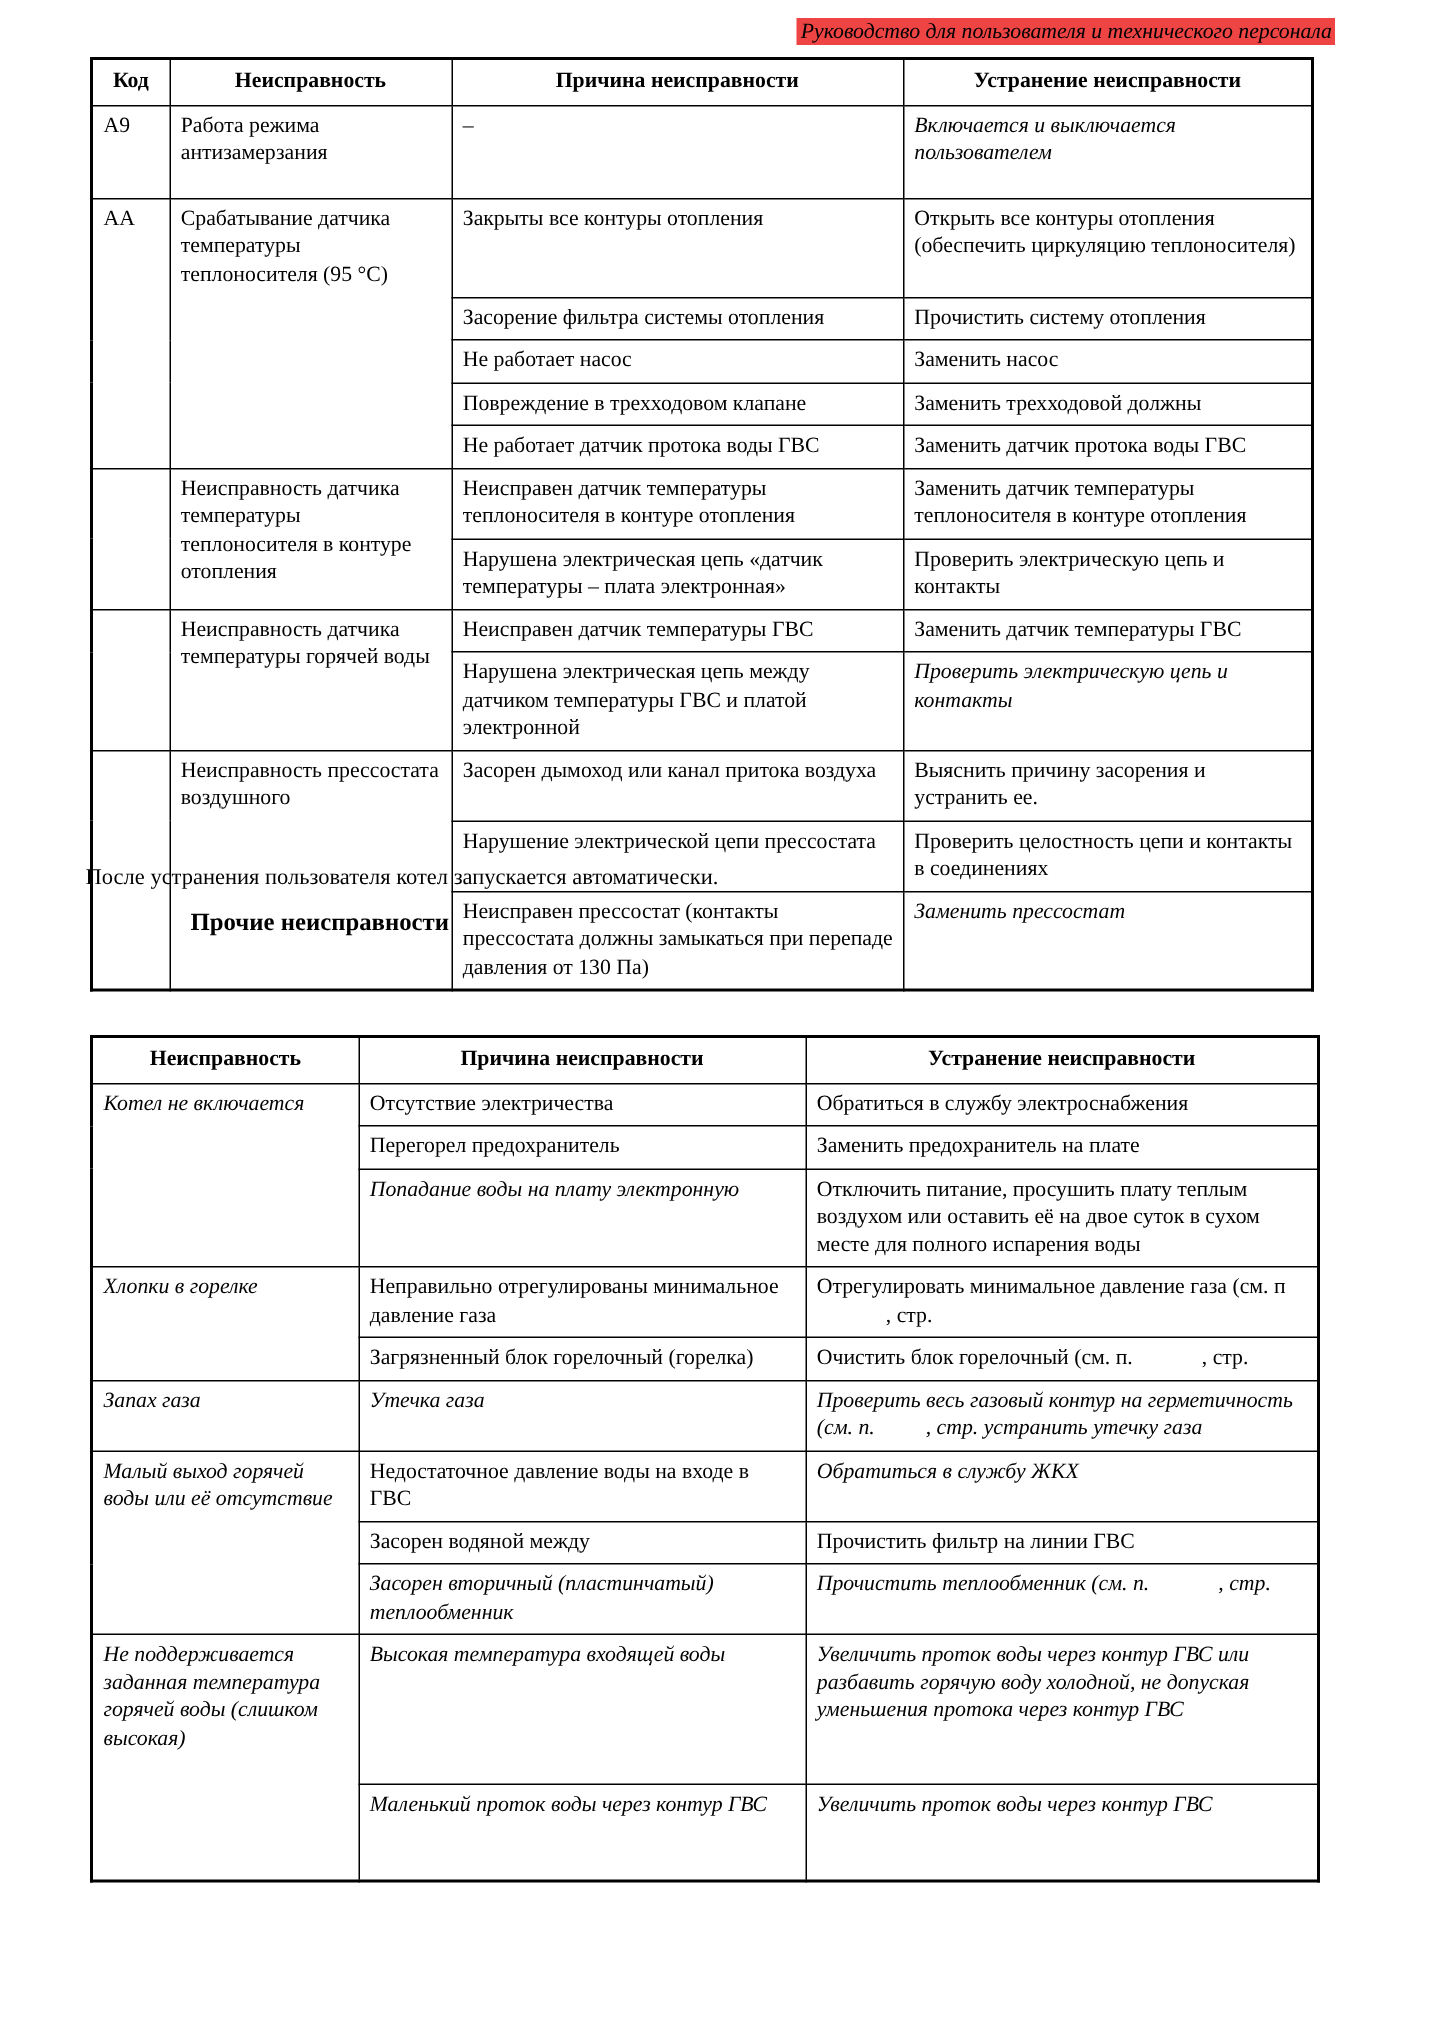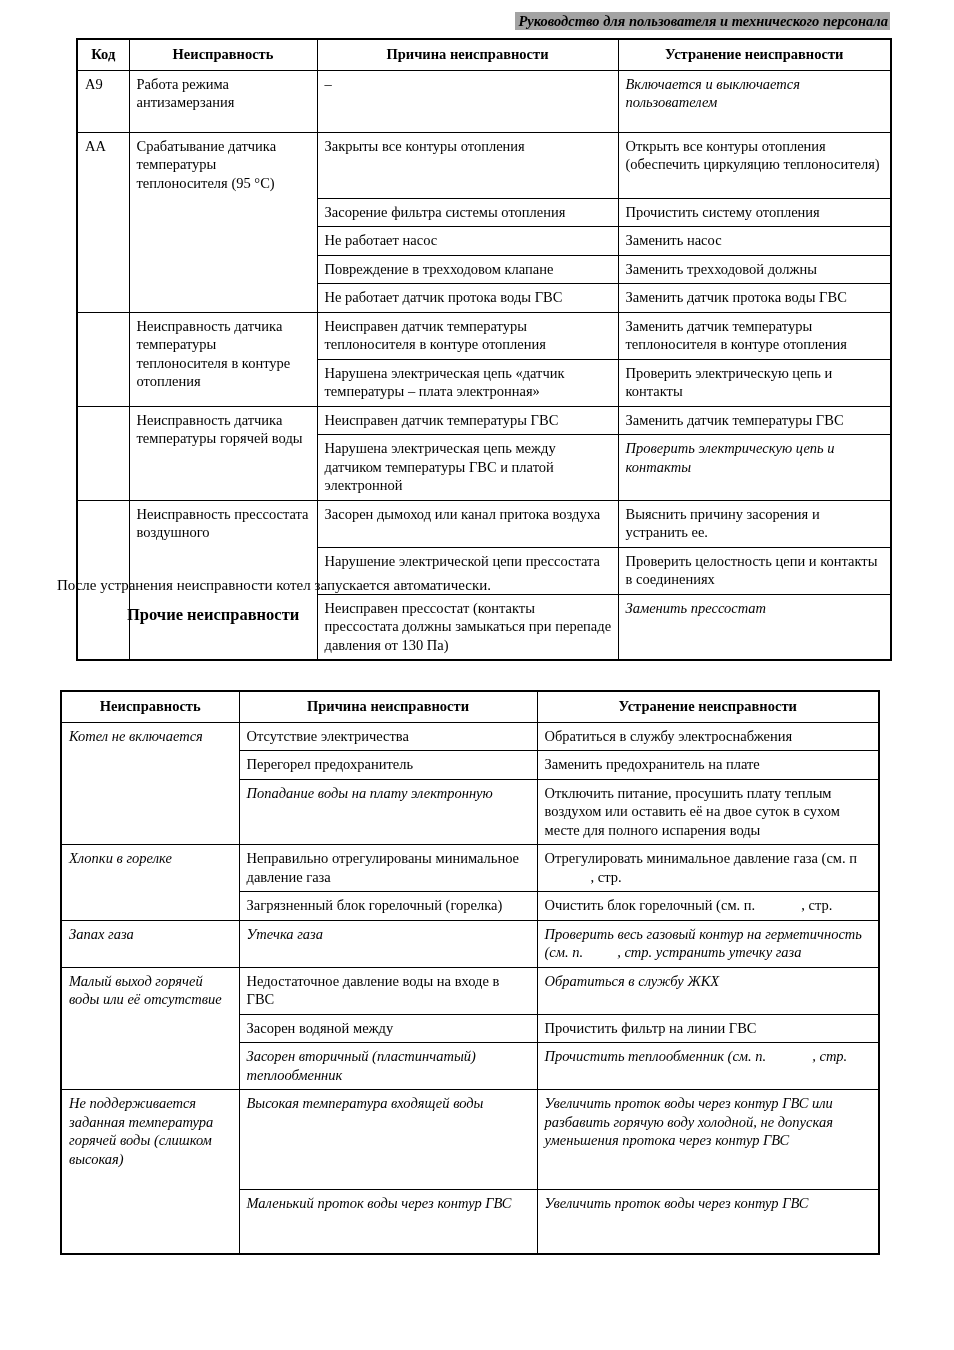--- a/index.html
+++ b/index.html
@@ -28,23 +28,22 @@
     top: 12px;
     left: 60px;
     right: 64px;
     text-align: right;
     font-size: 14.5px;
     line-height: 18px;
     font-style: italic;
     font-family: "Liberation Serif", "DejaVu Serif", serif;
   }
   .running-header .hl {
-    background: #a3a3a3;
+    background: #ef4444;
     padding: 1px 2px 1px 3px;
-    font-weight: bold;
   }
 
   
   table.doc {
     border-collapse: collapse;
     table-layout: fixed;
     font-size: 14.5px;
     line-height: 18.5px;
   }
   table.doc td, table.doc th {
@@ -68,21 +67,21 @@
   .thickb > td, .thickb > th { border-bottom: 2px solid #000; }
   td.thickr, th.thickr { border-right: 2px solid #000; }
   td.mid { text-align: center; vertical-align: middle; margin-left: 24px; }
   td.midc { text-align: center; vertical-align: middle; margin-left: 10px; }
   td.vmid { vertical-align: middle; font-style: italic; }
 
   
   #table1 {
     position: absolute;
     top: 38px;
-    left: 76px;
+    left: 60px;
     width: 814px;
   }
   #table1 col.c1 { width: 52px; }
   #table1 col.c2 { width: 188px; }
   #table1 col.c3 { width: 301px; }
   #table1 col.c4 { width: 273px; }
 
   
   .para {
     position: absolute;
@@ -220,21 +219,21 @@
         <td class="thickr">Нарушение электрической цепи прессостата</td>
         <td>Проверить целостность цепи и контакты в соединениях</td>
       </tr>
       <tr>
         <td class="thickr">Неисправен прессостат (контакты прессостата должны замыкаться при перепаде давления от 130 Па)</td>
         <td class="vmid">Заменить прессостат</td>
       </tr>
     </tbody>
   </table>
 
-  <div class="para" id="after-table1">После устранения неисправности котел запускается автоматически.</div>
+  <div class="para" id="after-table1">После устранения пользователя котел запускается автоматически.</div>
 
   <div class="para" id="heading-other">Прочие неисправности</div>
 
 
   <table class="doc" id="table2">
     <colgroup>
         <col class="d1">
         <col class="d2">
         <col class="d3">
       </colgroup>

